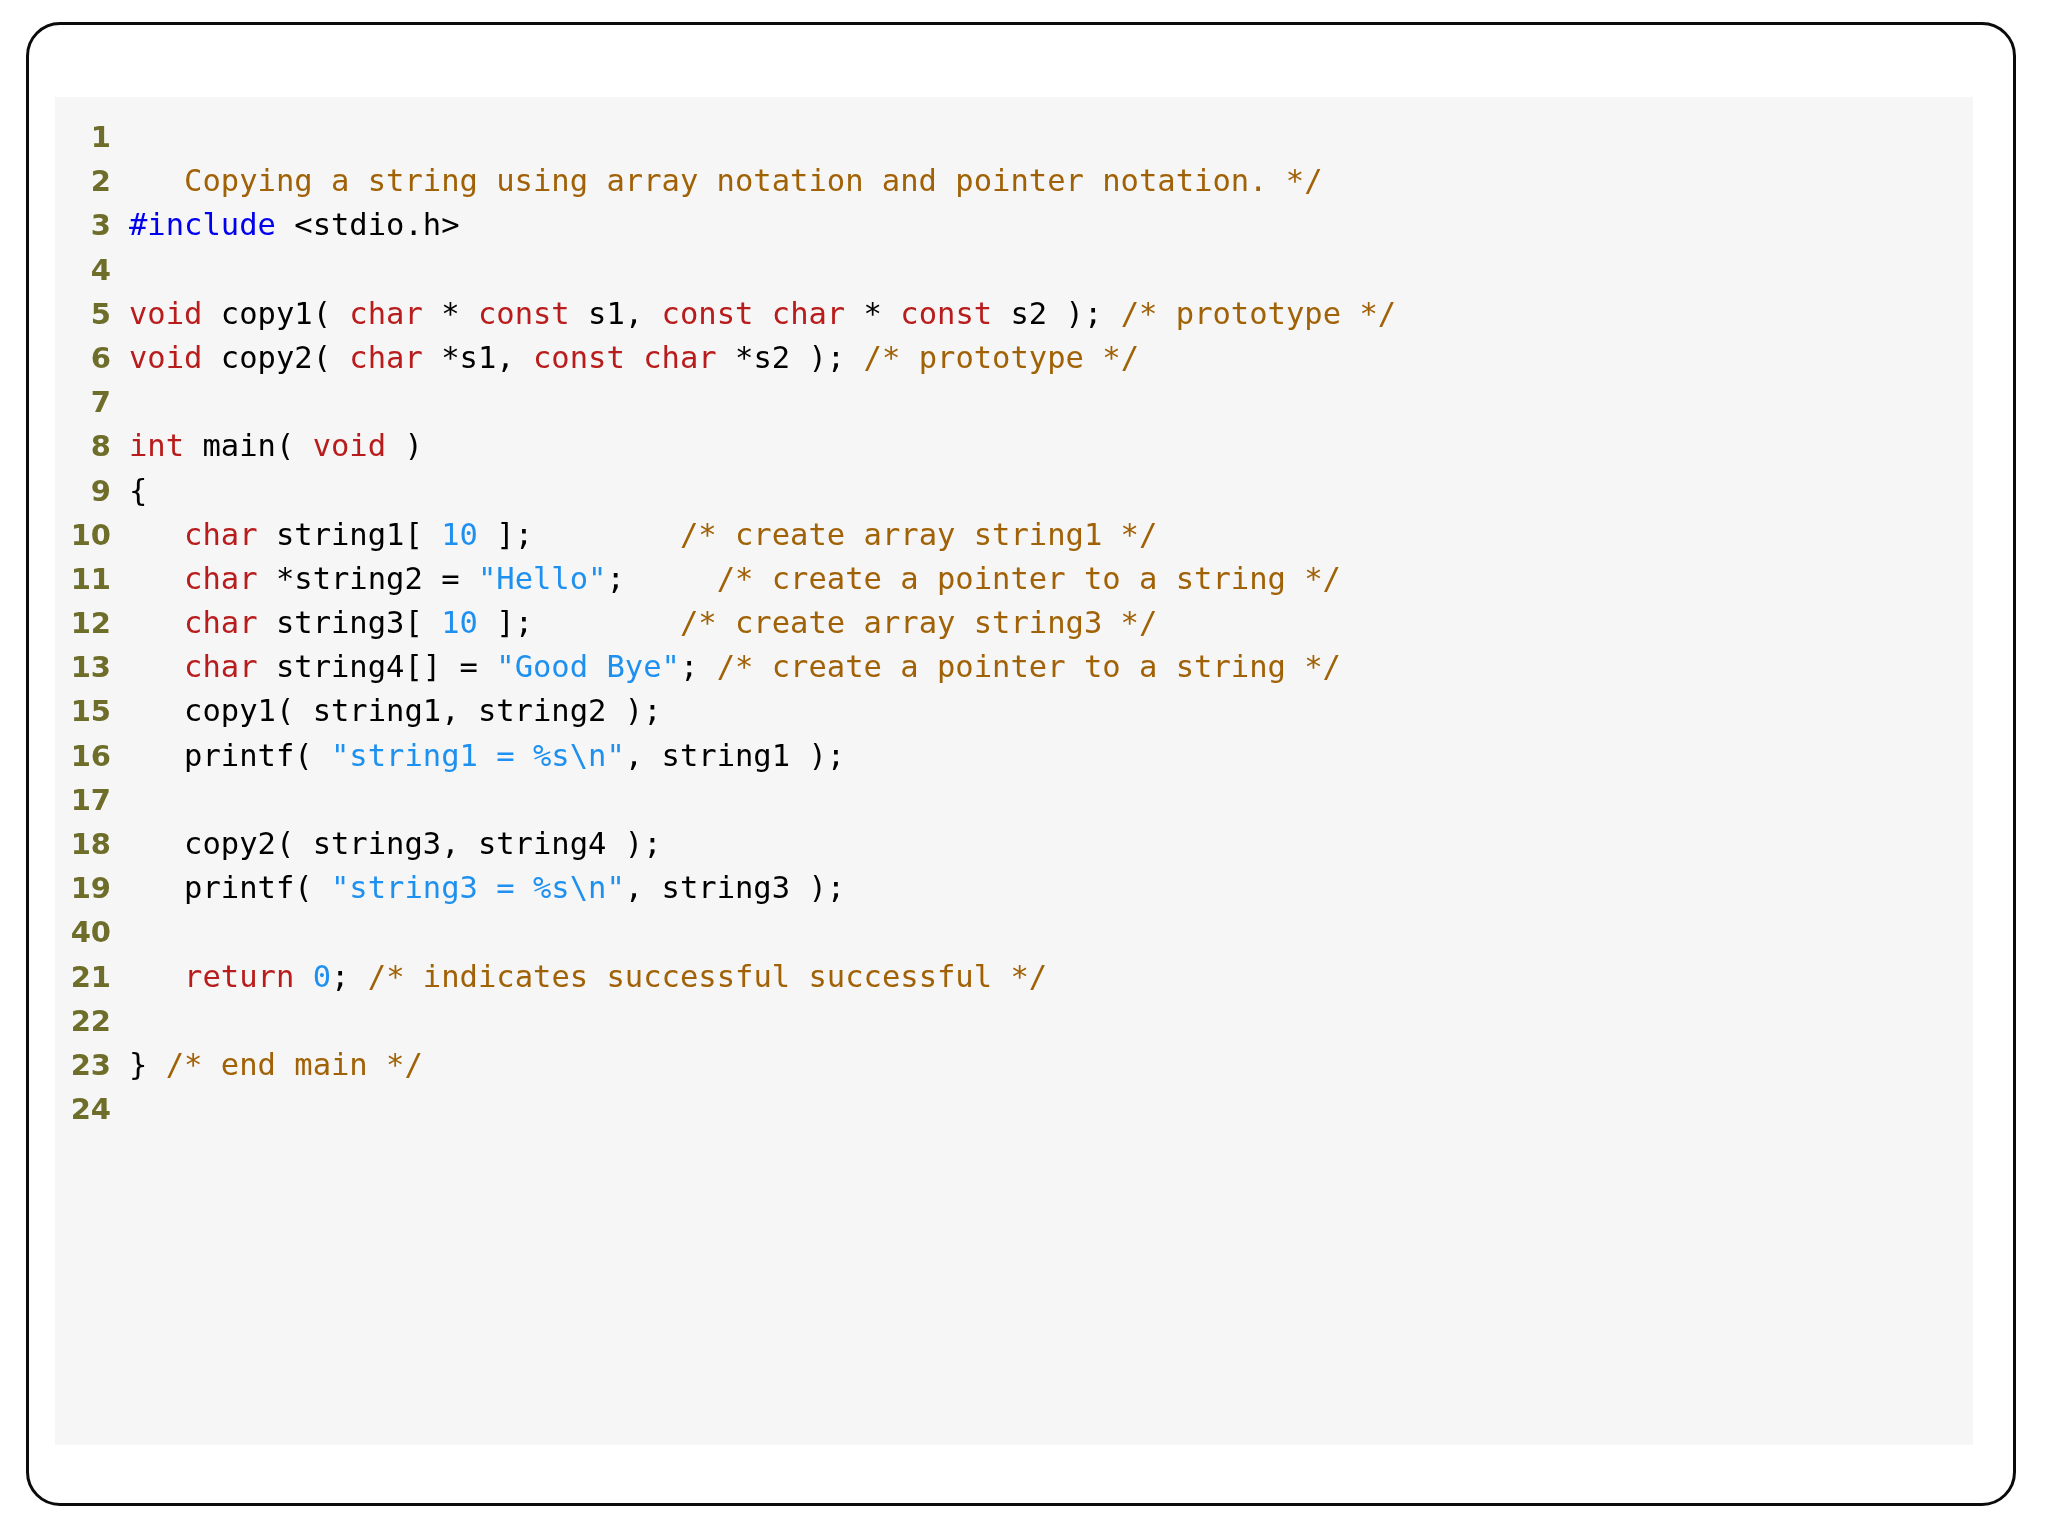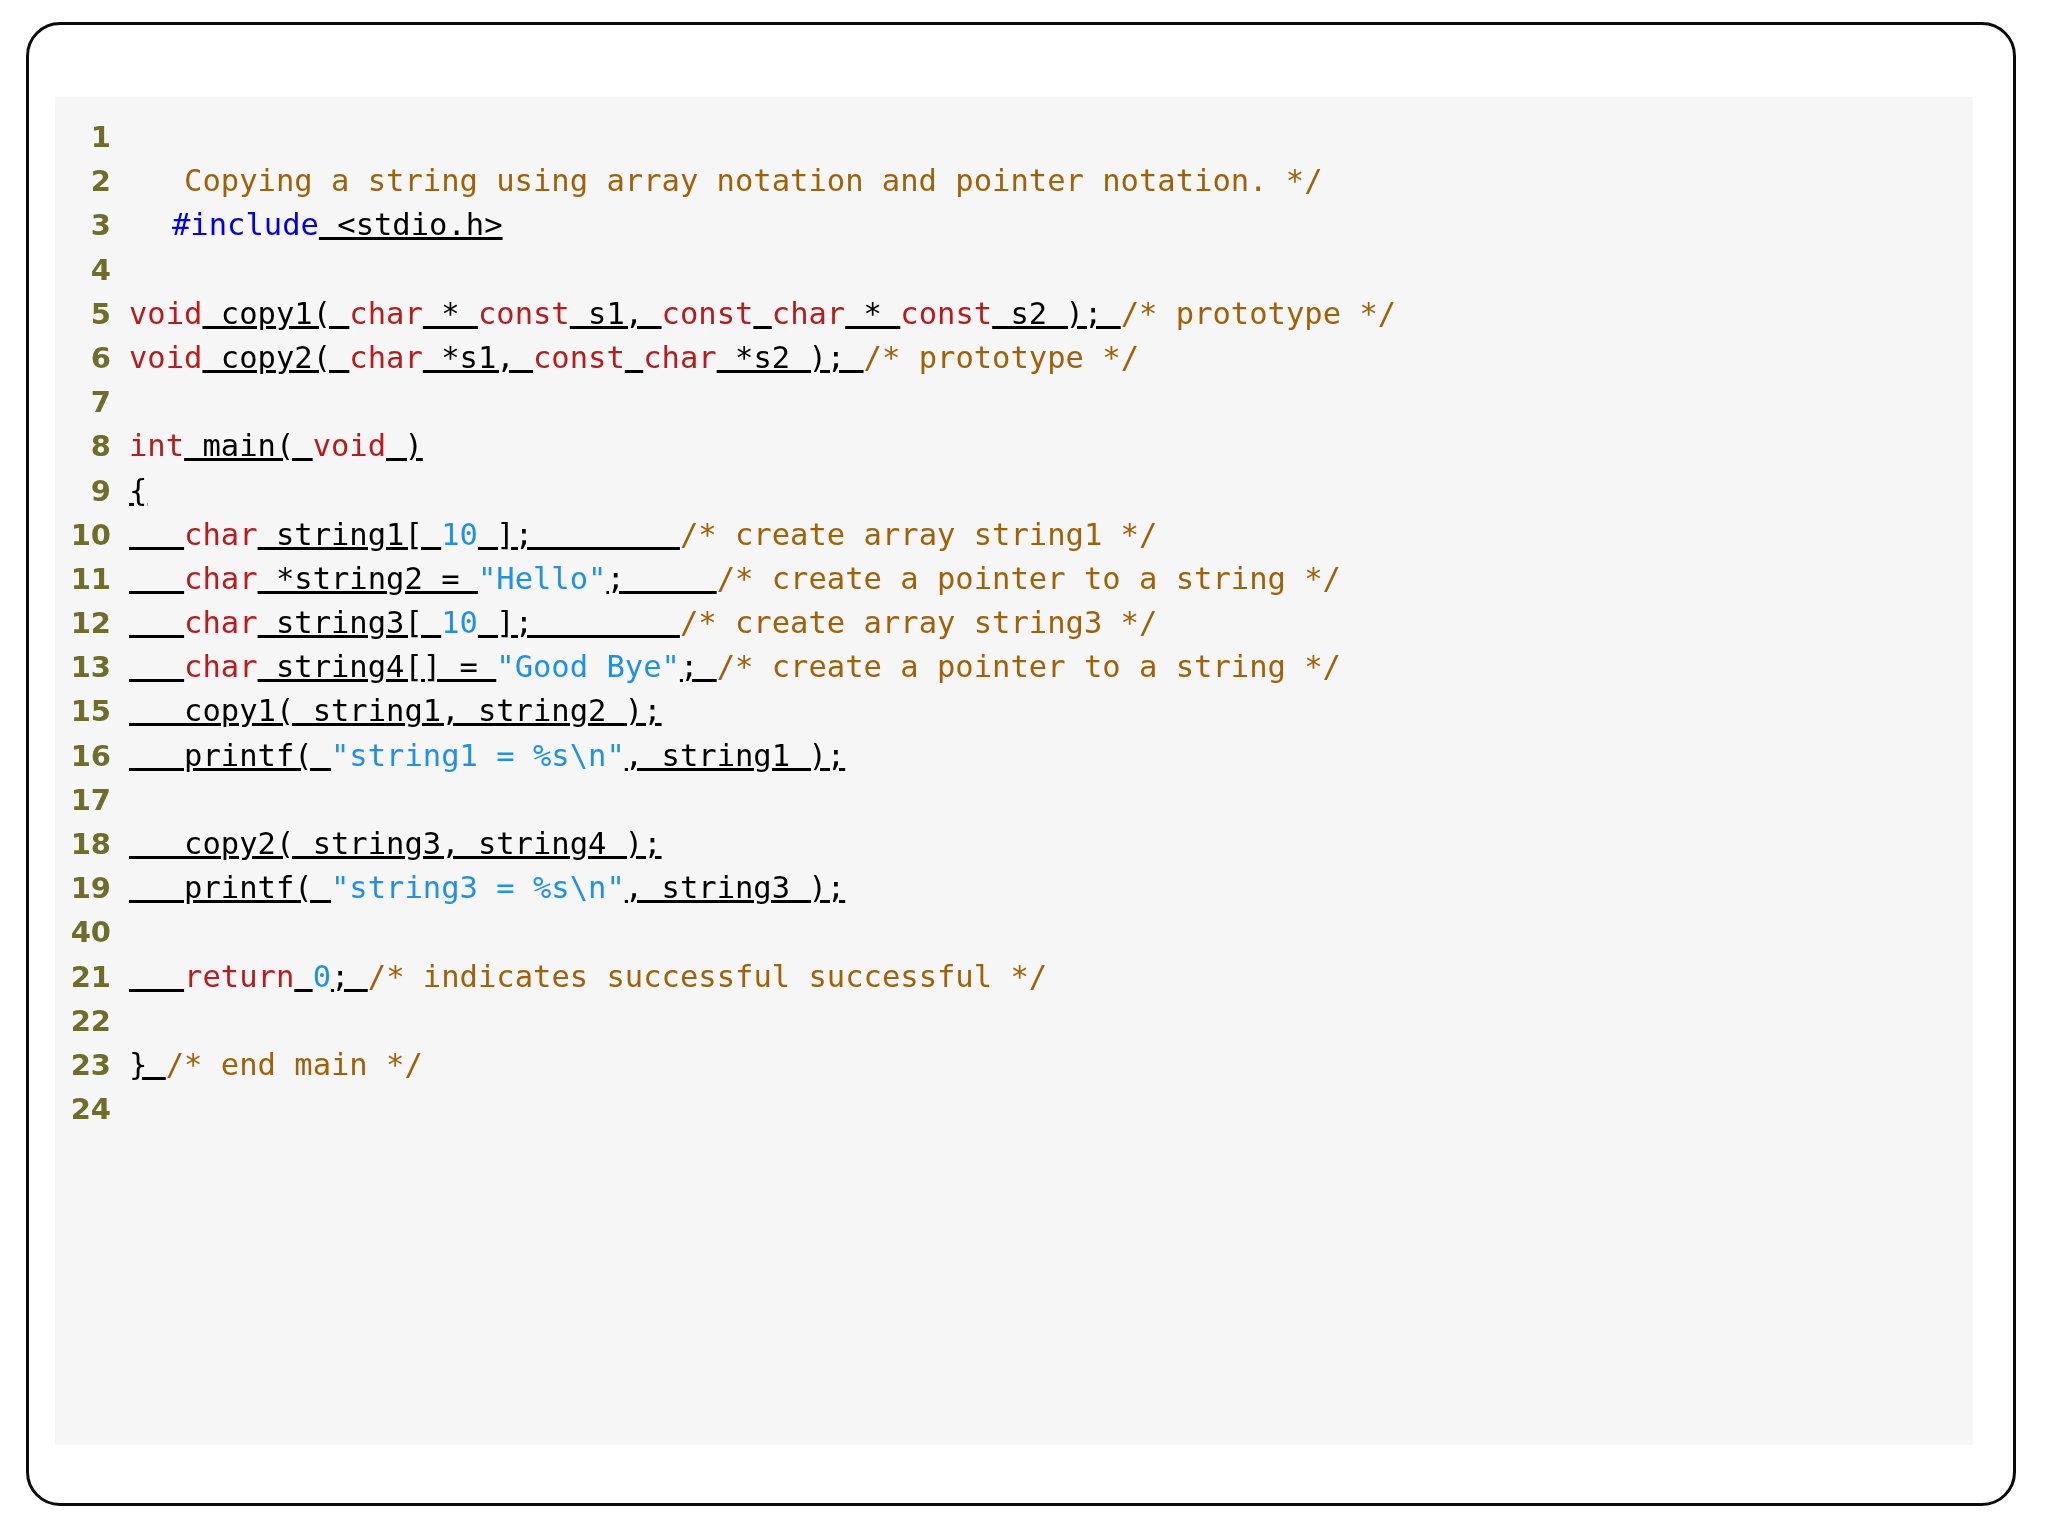--- a/index.html
+++ b/index.html
@@ -66,22 +66,22 @@
     line-height: 44.2px;
     color: #000000;
     letter-spacing: 0px;
     white-space: pre;
   }
 
   .tok-kw  { color: #b91c1c; }
   .tok-com { color: #a16207; }
   .tok-str { color: #1e90f0; }
   .tok-num { color: #1e90f0; }
-  .tok-pre { color: #0000ee; margin-left: 43px; }
-  .tok-pln { color: #000000; text-decoration: underline; }
+  .tok-pre { color: #0000ee; }
+  .tok-pln { color: #000000; }
 </style>
 </head>
 <body>
 
 <div id="code-card">
   <div id="code-block">
       <div class="code-line"><span class="ln">1</span><span class="src"></span></div>
       <div class="code-line"><span class="ln">2</span><span class="src"><span class="tok-com">   Copying a string using array notation and pointer notation. */</span></span></div>
       <div class="code-line"><span class="ln">3</span><span class="src"><span class="tok-pre">#include</span><span class="tok-pln"> &lt;stdio.h&gt;</span></span></div>
       <div class="code-line"><span class="ln">4</span><span class="src"></span></div>

